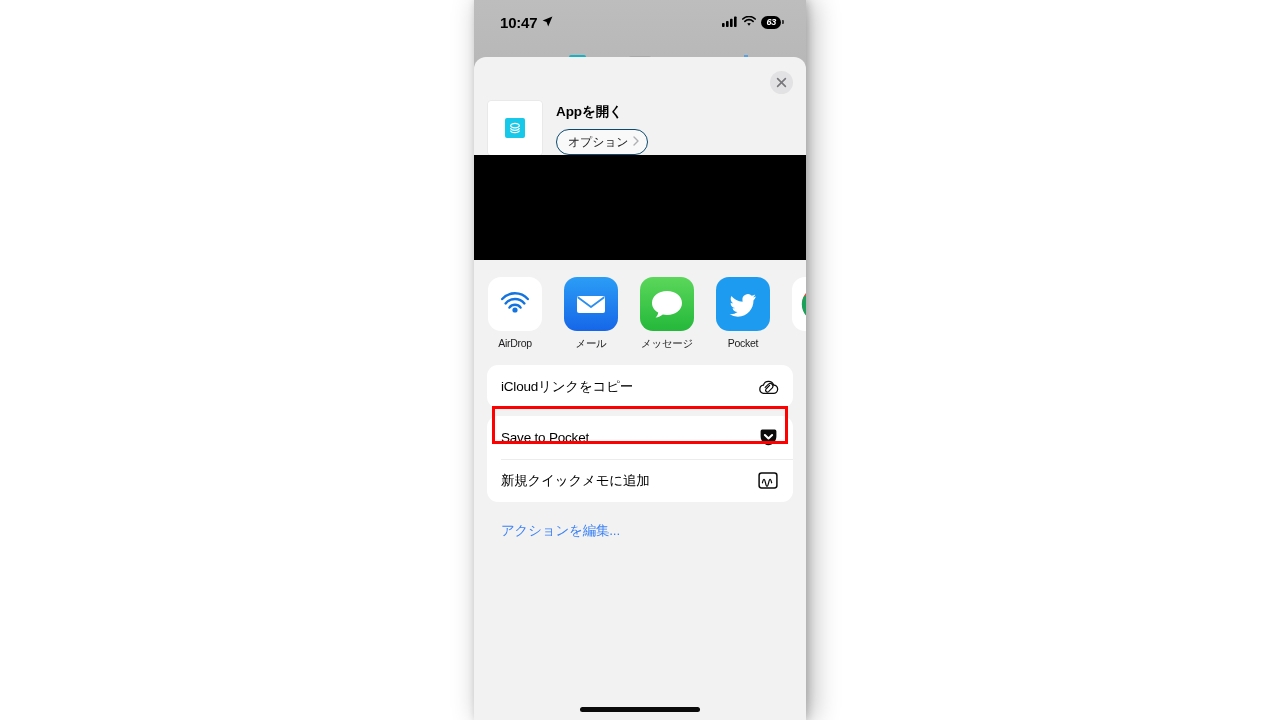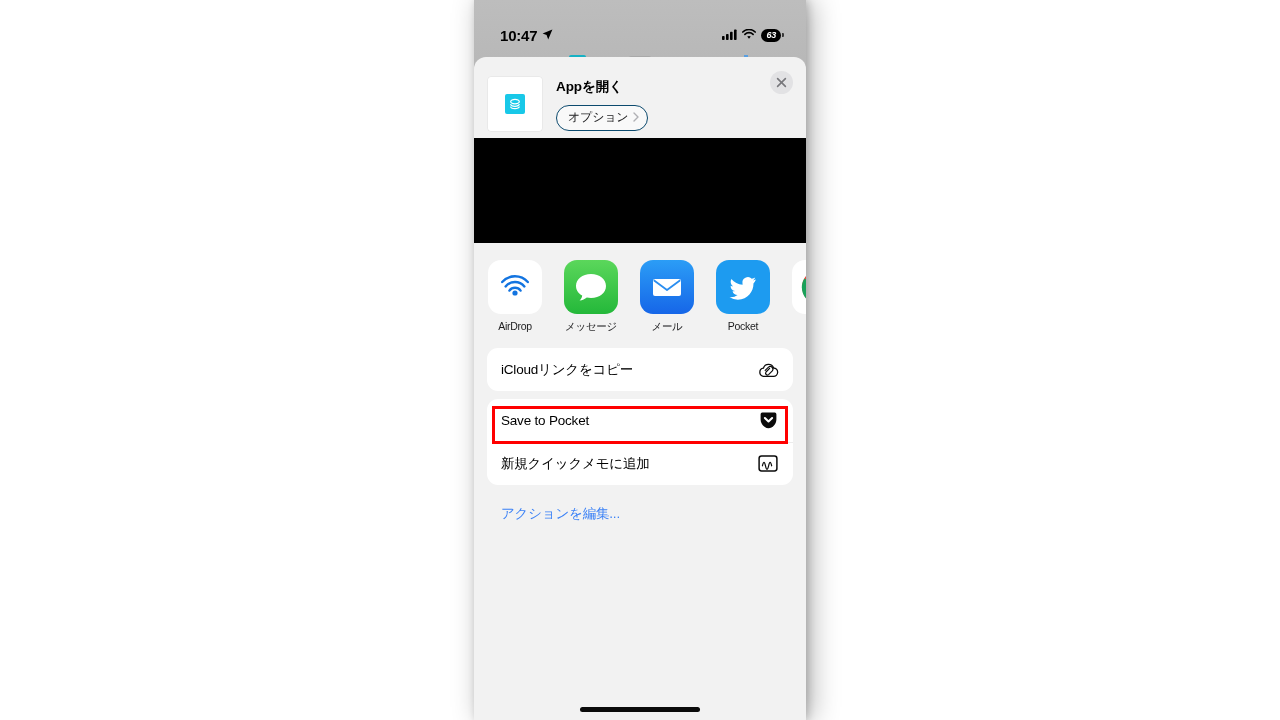--- a/index.html
+++ b/index.html
@@ -70,21 +70,21 @@
     border-radius: 2px;
   }
 
   
   .statusbar {
     position: absolute;
     left: 0; top: 0;
     width: 332px;
     height: 44px;
     display: flex;
-    align-items: flex-end;
+    align-items: center;
     justify-content: space-between;
     padding: 0 22px 0 26px;
     box-sizing: border-box;
     color: #000;
     z-index: 5;
   }
   .status-left {
     display: flex;
     align-items: center;
     gap: 5px;
@@ -129,25 +129,25 @@
     height: 663px;
     background: #f2f2f2;
     border-radius: 12px 12px 0 0;
     overflow: hidden;
     z-index: 6;
   }
 
   
   .sheet-header {
     position: relative;
-    height: 81px;
+    height: 98px;
     padding: 12px 14px 0 14px;
     box-sizing: border-box;
     display: flex;
-    align-items: center;
+    align-items: flex-end;
   }
   .app-thumb {
     width: 54px;
     height: 54px;
     background: #ffffff;
     border-radius: 3px;
     box-shadow: 0 0 0 0.5px rgba(0,0,0,0.07);
     display: flex;
     align-items: center;
     justify-content: center;
@@ -417,36 +417,36 @@
               <circle cx="19" cy="25" r="2.6" fill="#1374e0"></circle>
               <path d="M13.4 22.6 A7 7 0 0 1 24.6 22.6" stroke="#1374e0" stroke-width="2.4" fill="none" stroke-linecap="round"></path>
               <path d="M9.6 18.4 A12.2 12.2 0 0 1 28.4 18.4" stroke="#1374e0" stroke-width="2.4" fill="none" stroke-linecap="round"></path>
               <path d="M6.2 14.0 A17.2 17.2 0 0 1 31.8 14.0" stroke="#1374e0" stroke-width="2.4" fill="none" stroke-linecap="round"></path>
             </svg>
           </div>
           <div class="app-label">AirDrop</div>
         </div>
 
         <div class="app-item">
-          <div class="app-icon messages">
-            <svg width="40" height="40" viewBox="0 0 40 40">
-              <path d="M20 7 C11.2 7 5 12.4 5 19 C5 23 7.4 26.5 11.2 28.6 C11 30.6 10 32.4 8.6 33.6 C11.4 33.4 14 32.2 15.8 30.6 C17.1 30.9 18.5 31 20 31 C28.8 31 35 25.6 35 19 C35 12.4 28.8 7 20 7 Z" fill="#ffffff"></path>
-            </svg>
-          </div>
-          <div class="app-label">メッセージ</div>
-        </div>
-
-        <div class="app-item">
           <div class="app-icon mail">
             <svg width="40" height="40" viewBox="0 0 40 40">
               <rect x="6" y="12" width="28" height="17" rx="2" fill="#ffffff"></rect>
               <path d="M6.8 13.2 L20 23 L33.2 13.2" stroke="#2b8ef0" stroke-width="1.8" fill="none" stroke-linejoin="round"></path>
             </svg>
           </div>
           <div class="app-label">メール</div>
+        </div>
+
+        <div class="app-item">
+          <div class="app-icon messages">
+            <svg width="40" height="40" viewBox="0 0 40 40">
+              <path d="M20 7 C11.2 7 5 12.4 5 19 C5 23 7.4 26.5 11.2 28.6 C11 30.6 10 32.4 8.6 33.6 C11.4 33.4 14 32.2 15.8 30.6 C17.1 30.9 18.5 31 20 31 C28.8 31 35 25.6 35 19 C35 12.4 28.8 7 20 7 Z" fill="#ffffff"></path>
+            </svg>
+          </div>
+          <div class="app-label">メッセージ</div>
         </div>
 
         <div class="app-item">
           <div class="app-icon twitter">
             <svg width="40" height="40" viewBox="0 0 40 40">
               <path d="M33 12.6 c-1 .45 -2.05 .75 -3.15 .88 a5.5 5.5 0 0 0 2.4 -3.03 c-1.05 .63 -2.22 1.08 -3.46 1.32 A5.45 5.45 0 0 0 19.5 16.5 c0 .43 .05 .85 .14 1.25 -4.53 -.23 -8.55 -2.4 -11.24 -5.7 a5.45 5.45 0 0 0 1.69 7.28 c-.9 -.03 -1.74 -.28 -2.48 -.69 v .07 a5.46 5.46 0 0 0 4.38 5.35 c-.46 .12 -.95 .19 -1.45 .19 -.35 0 -.7 -.04 -1.03 -.1 a5.47 5.47 0 0 0 5.1 3.79 a10.96 10.96 0 0 1 -6.78 2.34 c-.44 0 -.88 -.03 -1.3 -.08 a15.46 15.46 0 0 0 8.38 2.45 c10.05 0 15.55 -8.33 15.55 -15.55 l -.02 -.71 A11.1 11.1 0 0 0 33 12.6 Z" fill="#ffffff"></path>
             </svg>
           </div>
           <div class="app-label">Pocket</div>
         </div>

